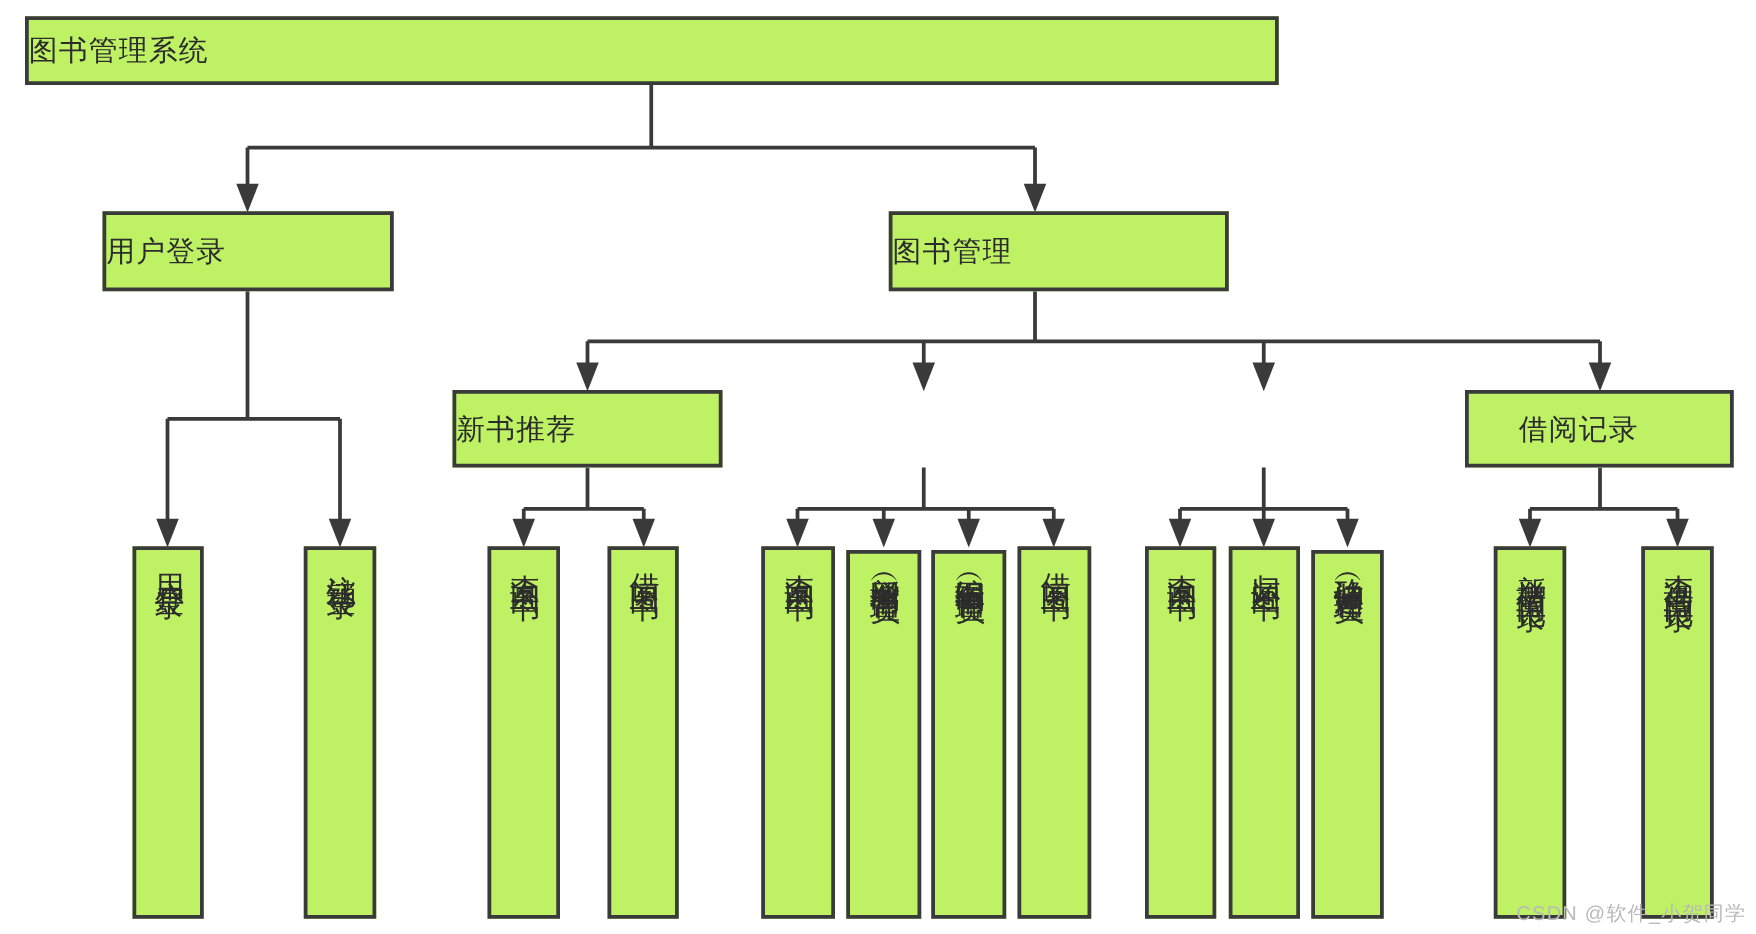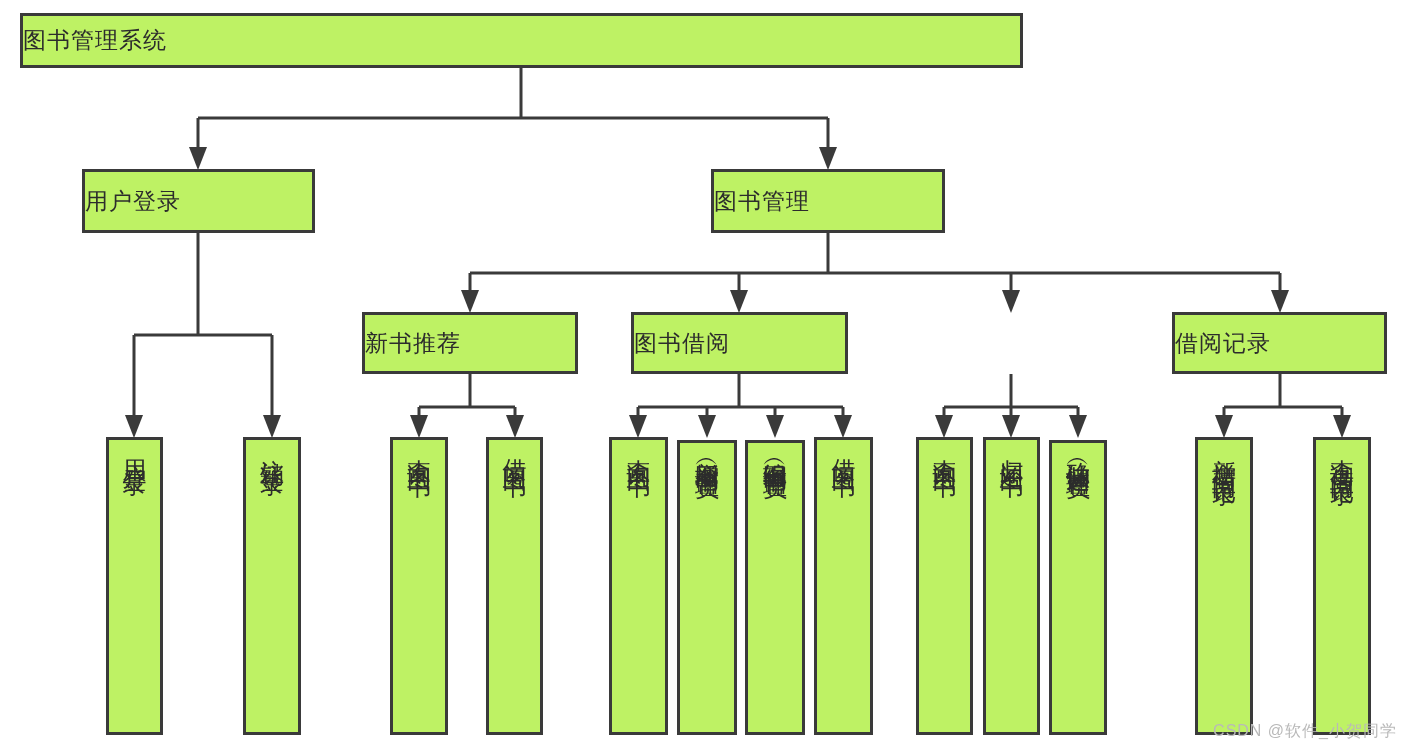--- a/index.html
+++ b/index.html
@@ -105,31 +105,28 @@
     <polygon class="ahead" points="1333,415 1351,415 1342,438"></polygon>
   </svg>
 
   <div class="node" style="left:20px; top:13px; width:1003px; height:55px;">
     <span>图书管理系统</span>
   </div>
 
   <div class="node" style="left:82px; top:169px; width:233px; height:64px;">
     <span>用户登录</span>
   </div>
-  <div class="node" style="left:711px; top:169px; width:234px; height:64px;">
+  <div class="node" style="left:711px; top:169px; width:272px; height:64px;">
     <span>图书管理</span>
   </div>
 
   <div class="node" style="left:362px; top:312px; width:216px; height:62px;">
     <span>新书推荐</span>
   </div>
-  <div class="node" style="left:631px; top:312px; width:217px; height:62px;">
-    <span>图书借阅</span>
-  </div>
-  <div class="node" style="left:1172px; top:312px; width:215px; height:62px;">
+  <div class="node" style="left:1172px; top:312px; width:215px; height:62px;padding-left:40px;">
     <span>借阅记录</span>
   </div>
 
   <div class="node vert" style="left:106px; top:437px; width:57px; height:298px;">
     <span>用户登录</span>
   </div>
   <div class="node vert" style="left:243px; top:437px; width:58px; height:298px;">
     <span>注销登录</span>
   </div>
 

